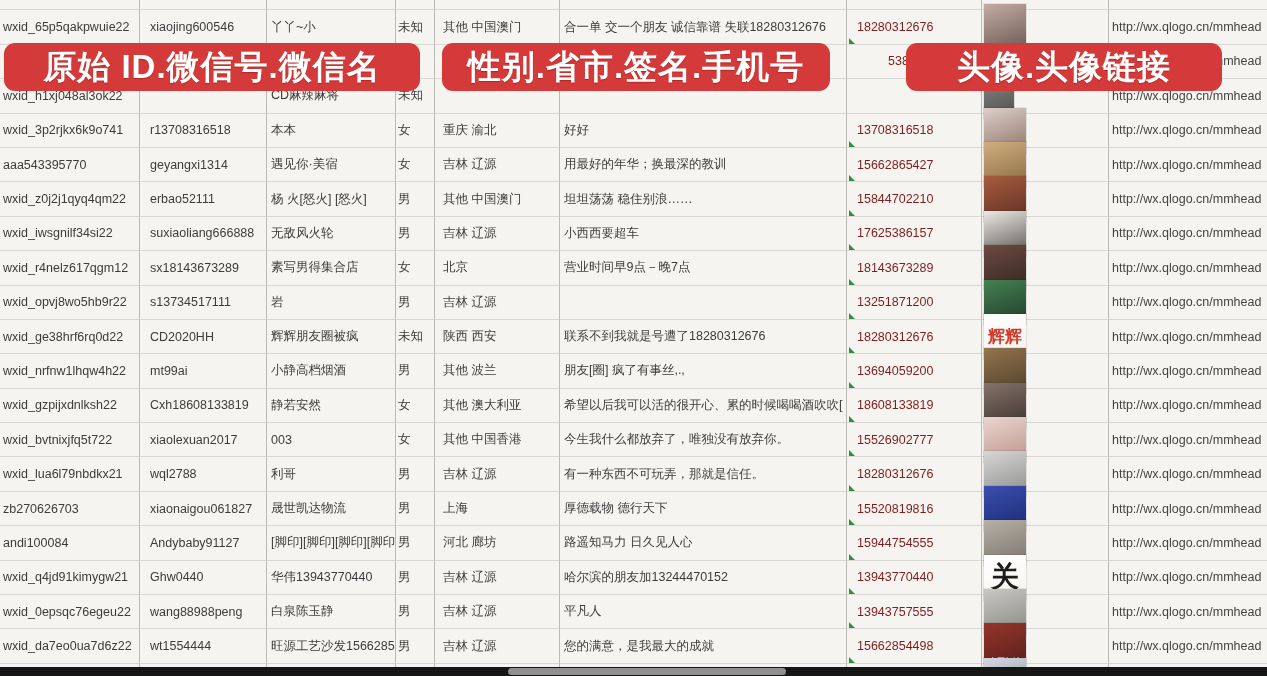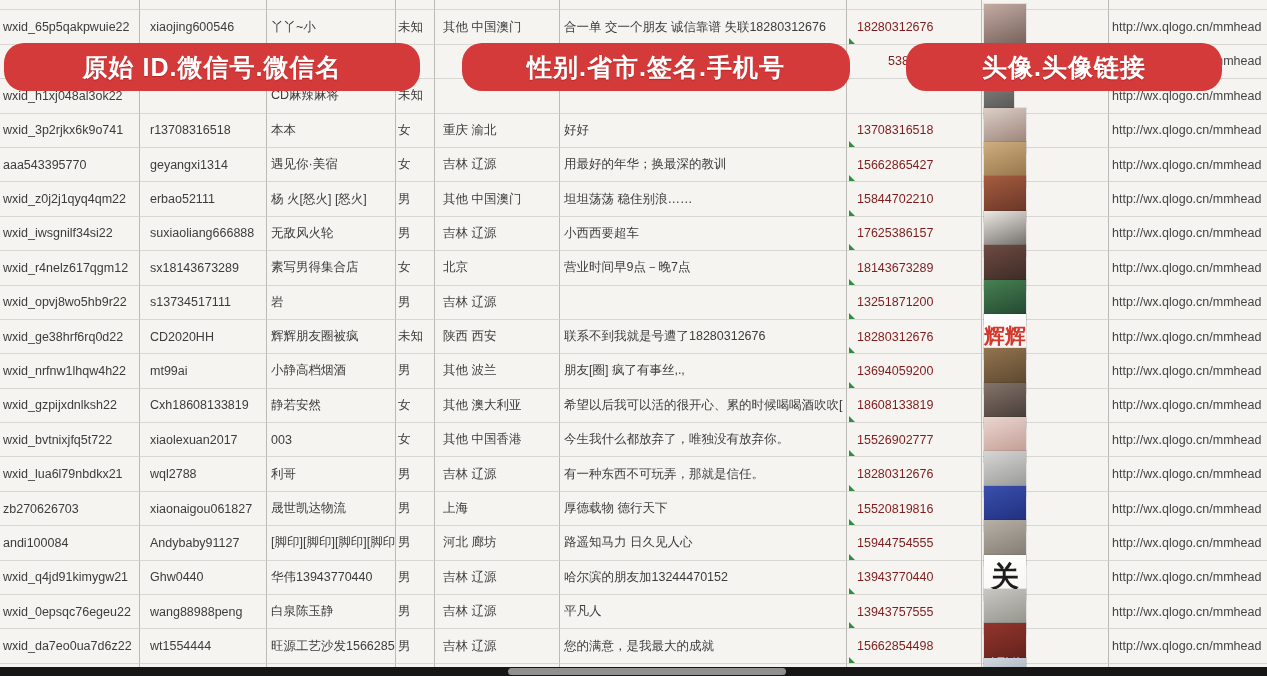--- a/index.html
+++ b/index.html
@@ -42,28 +42,28 @@
   
   .av{
     position:absolute;left:2px;top:-6px;width:42px;height:45px;z-index:2;
     display:flex;align-items:center;justify-content:center;
     box-shadow:0 0 0 1px rgba(0,0,0,0.08);
   }
   .av span{line-height:1;font-weight:bold;}
   
   .banner{
     position:absolute;top:43px;height:48px;z-index:10;
-    background:#d43a3a;border-radius:20px;
-    color:#fff;font-weight:bold;font-size:25px;letter-spacing:1px;
+    background:#d43a3a;border-radius:11px;
+    color:#fff;font-weight:bold;font-size:33px;letter-spacing:1px;
     display:flex;align-items:center;justify-content:center;
     padding:12px 10px;box-sizing:border-box;white-space:nowrap;
     text-shadow:0 1px 1px rgba(120,0,0,0.35);
   }
   #banner1{left:4px;width:416px;}
-  #banner2{left:462px;width:388px;}
+  #banner2{left:442px;width:388px;}
   #banner3{left:906px;width:316px;justify-content:center;}
   
   #hscroll{
     position:absolute;left:0;bottom:0;width:1267px;height:9px;
     background:#161616;z-index:6;
   }
   #hthumb{
     position:absolute;left:508px;top:1px;width:278px;height:7px;
     background:#909090;border-radius:4px;
   }
@@ -362,21 +362,21 @@
     </div>
     <div class="c cf">
       <span>联系不到我就是号遭了18280312676</span>
     </div>
     <div class="c cg">
       <span>18280312676</span>
       <i class="flag"></i>
     </div>
     <div class="c ch avcell">
       <div class="av" style="background: linear-gradient(160deg, rgb(255, 255, 255), rgb(244, 240, 236));">
-        <span style="color: rgb(210, 58, 46); font-size: 21px; font-family: Liberation Serif, serif;">辉辉</span>
+        <span style="color: rgb(210, 58, 46); font-size: 17px;">辉辉</span>
       </div>
     </div>
     <div class="c ci last">
       <span>http://wx.qlogo.cn/mmhead</span>
     </div>
     <div class="c ca">
       <span>wxid_nrfnw1lhqw4h22</span>
     </div>
     <div class="c cb">
       <span>mt99ai</span>

